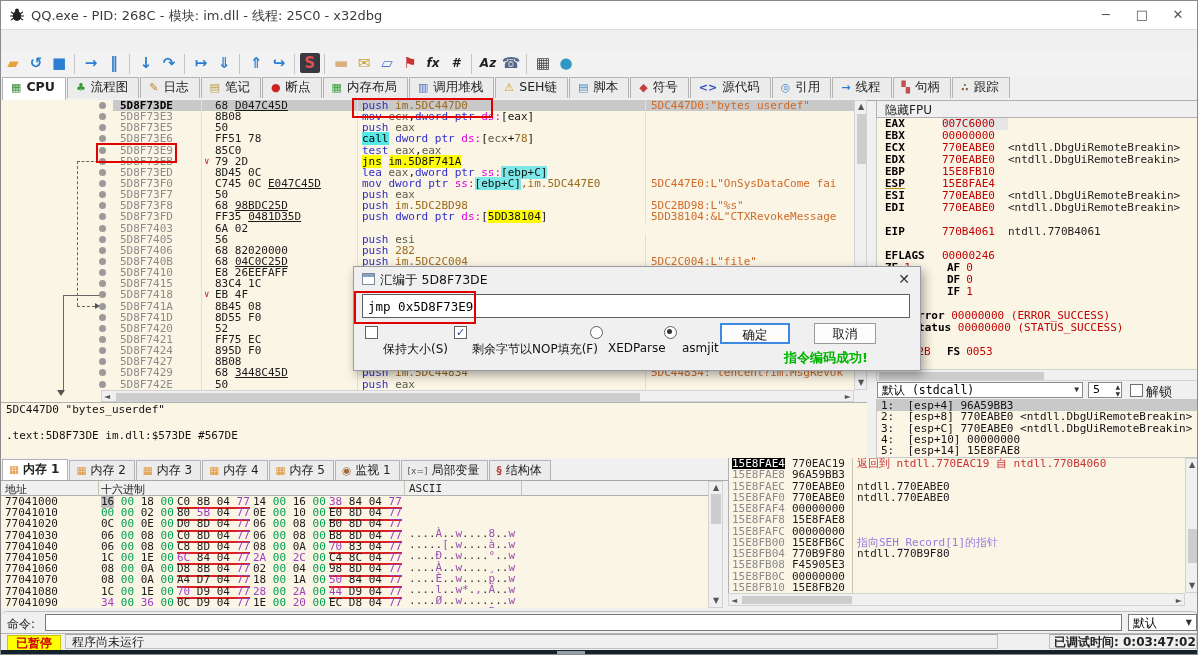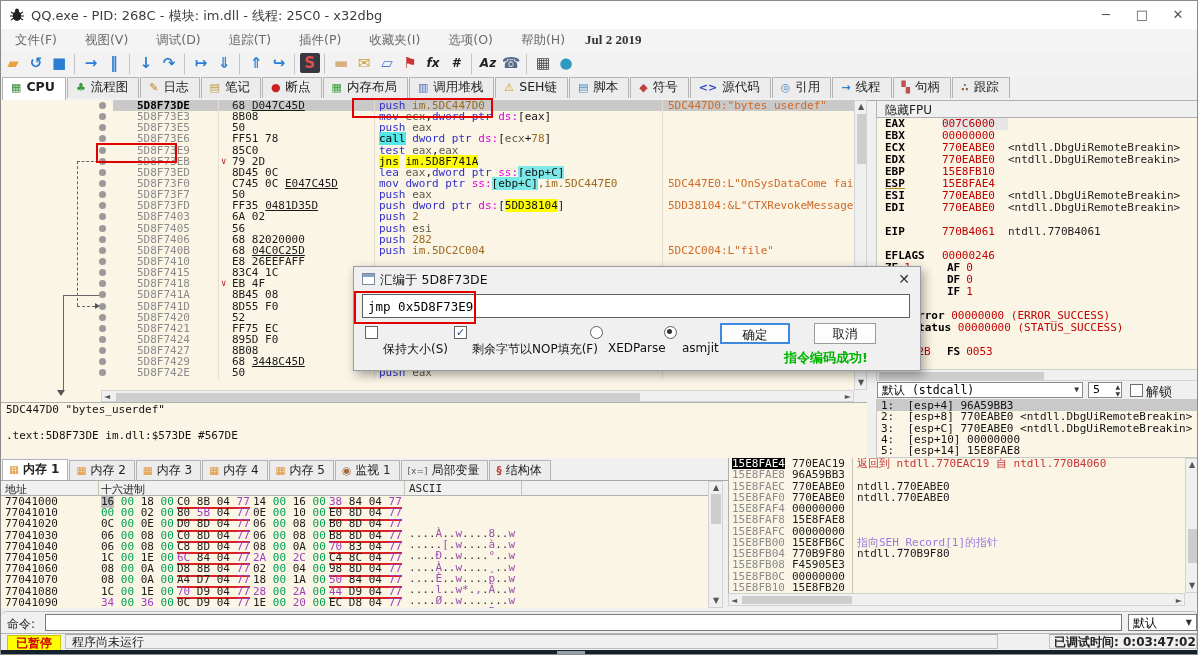--- a/index.html
+++ b/index.html
@@ -36,21 +36,21 @@
   .tab.active{background:#ffffff;height:23px;font-weight:bold;}
   .tabico{display:inline-block;margin-right:5px;font-size:11px;font-weight:bold;}
 
   
   #disasm{left:0;top:99px;width:853px;height:290px;background:#fbf5e6;overflow:hidden;border-right:1px solid #b0b0b0;}
   .drow{display:flex;height:11.154px;line-height:11.4px;font-family:"DejaVu Sans Mono",monospace;font-size:11px;white-space:pre;}
   .dgut{width:112px;flex:none;position:relative;}
   .dot{position:absolute;right:7px;top:2px;width:7px;height:7px;border-radius:50%;background:#9a9a9a;}
   .dbody{flex:1;display:flex;min-width:0;}
   .dbody.sel{background:#c9c9c9;}
-  .daddr{width:88px;flex:none;color:#8a8a8a;padding-left:7px;box-sizing:border-box;margin-left:17px;}
+  .daddr{width:88px;flex:none;color:#8a8a8a;padding-left:7px;box-sizing:border-box;}
   .daddr.selt{color:#000;font-weight:bold;}
   .dbytes{width:156px;flex:none;padding-left:13px;box-sizing:border-box;color:#1a1a1a;border-left:1px solid #e4dfcf;position:relative;}
   .bu{text-decoration:underline;}
   .jmark{position:absolute;left:2px;top:0;color:#c02020;font-size:9px;}
   .dins{width:288px;flex:none;border-left:1px solid #e4dfcf;padding-left:4px;box-sizing:border-box;}
   .dcmt{flex:1;border-left:1px solid #e4dfcf;padding-left:5px;box-sizing:border-box;overflow:hidden;}
   .cm{color:#cf6a28;}
   .tk-mn,.tk-kw{color:#2f2fc8;}
   .tk-pl{color:#111;}
   .tk-reg{color:#5a5a46;}
@@ -213,21 +213,20 @@
       <ellipse cx="8" cy="9" rx="4.2" ry="5" fill="#222"></ellipse>
         <circle cx="8" cy="3.5" r="2" fill="#222"></circle>
       <path d="M2 5 L5 7 M14 5 L11 7 M1 9 L4 9 M15 9 L12 9 M2 13 L5 11 M14 13 L11 11" stroke="#222" stroke-width="1.1" fill="none"></path>
     </svg>
     <span id="title-text">QQ.exe - PID: 268C - 模块: im.dll - 线程: 25C0 - x32dbg</span>
     <span class="winbtn" style="right:76px">─</span>
     <span class="winbtn" style="right:40px">□</span>
     <span class="winbtn" style="right:4px">✕</span>
   </div>
 
-  <div id="menubar" class="abs"><span class="mi">文件(F)</span><span class="mi">视图(V)</span><span class="mi">调试(D)</span><span class="mi">追踪(T)</span><span class="mi">插件(P)</span><span class="mi">收藏夹(I)</span><span class="mi">选项(O)</span><span class="mi">帮助(H)</span><span id="menudate">Jul 2 2019</span></div>
 
   <div id="toolbar" class="abs"><span class="tbtn" style="color: rgb(232, 163, 61);">▰</span><span class="tbtn" style="color: rgb(42, 127, 212);">↺</span><span class="tbtn" style="color: rgb(42, 127, 212);">■</span><span class="tsep"></span><span class="tbtn" style="color: rgb(42, 127, 212);">→</span><span class="tbtn" style="color: rgb(42, 127, 212);">‖</span><span class="tsep"></span><span class="tbtn" style="color: rgb(42, 127, 212);">↓</span><span class="tbtn" style="color: rgb(42, 127, 212);">↷</span><span class="tsep"></span><span class="tbtn" style="color: rgb(42, 127, 212);">↦</span><span class="tbtn" style="color: rgb(42, 127, 212);">⇓</span><span class="tsep"></span><span class="tbtn" style="color: rgb(42, 127, 212);">⇑</span><span class="tbtn" style="color: rgb(42, 127, 212);">↪</span><span class="tsep"></span><span class="tbtn dark" style="color: rgb(224, 80, 80);">S</span><span class="tsep"></span><span class="tbtn" style="color: rgb(216, 176, 128);">▬</span><span class="tbtn" style="color: rgb(200, 160, 48);">✉</span><span class="tbtn" style="color: rgb(74, 127, 212);">▱</span><span class="tbtn" style="color: rgb(204, 51, 51);">⚑</span><span class="tbtn txt" style="color: rgb(34, 34, 34);">fx</span><span class="tbtn txt" style="color: rgb(34, 34, 34);">#</span><span class="tsep"></span><span class="tbtn txt" style="color: rgb(34, 34, 34);">Az</span><span class="tbtn" style="color: rgb(86, 104, 138);">☎</span><span class="tsep"></span><span class="tbtn" style="color: rgb(74, 74, 74);">▦</span><span class="tbtn" style="color: rgb(46, 154, 196);">●</span></div>
 
   <div id="tabbar" class="abs"><span class="tab active"><span class="tabico" style="color: rgb(60, 140, 60);">▦</span><span>CPU</span></span><span class="tab"><span class="tabico" style="color: rgb(58, 154, 58);">♣</span><span>流程图</span></span><span class="tab"><span class="tabico" style="color: rgb(192, 136, 40);">✎</span><span>日志</span></span><span class="tab"><span class="tabico" style="color: rgb(184, 160, 80);">▤</span><span>笔记</span></span><span class="tab"><span class="tabico" style="color: rgb(204, 34, 34);">●</span><span>断点</span></span><span class="tab"><span class="tabico" style="color: rgb(58, 160, 58);">▦</span><span>内存布局</span></span><span class="tab"><span class="tabico" style="color: rgb(74, 106, 192);">▥</span><span>调用堆栈</span></span><span class="tab"><span class="tabico" style="color: rgb(212, 160, 23);">⚠</span><span>SEH链</span></span><span class="tab"><span class="tabico" style="color: rgb(80, 144, 192);">▤</span><span>脚本</span></span><span class="tab"><span class="tabico" style="color: rgb(192, 64, 64);">◆</span><span>符号</span></span><span class="tab"><span class="tabico" style="color: rgb(48, 80, 192);">&lt;&gt;</span><span>源代码</span></span><span class="tab"><span class="tabico" style="color: rgb(64, 128, 192);">◎</span><span>引用</span></span><span class="tab"><span class="tabico" style="color: rgb(42, 127, 212);">→</span><span>线程</span></span><span class="tab"><span class="tabico" style="color: rgb(192, 80, 80);">▚</span><span>句柄</span></span><span class="tab"><span class="tabico" style="color: rgb(138, 90, 48);">∴</span><span>跟踪</span></span></div>
 
   <div id="disasm" class="abs">
     <div class="br" id="br-dash-v"></div>
     <div class="br" id="br-dash-h1"></div>
     <div class="br" id="br-dash-h2"></div>
     <div class="br" id="br-arr-r"></div>
@@ -235,22 +234,23 @@
     <div class="br" id="br-solid-v"></div>
   <div class="drow"><span class="dgut"><span class="dot"></span></span><span class="dbody sel"><span class="daddr selt">5D8F73DE</span><span class="dbytes"><span class="bp">68 </span><span class="bu">D047C45D</span></span><span class="dins"><span class="tk-mn">push</span><span class="tk-addr"> im.5DC447D0</span></span><span class="dcmt"><span class="cm">5DC447D0:"bytes_userdef"</span></span></span></div>
       <div class="drow"><span class="dgut"><span class="dot"></span></span><span class="dbody"><span class="daddr">5D8F73E3</span><span class="dbytes"><span class="bp">8B08</span></span><span class="dins"><span class="tk-mn">mov</span><span class="tk-pl"> </span><span class="tk-reg">ecx</span><span class="tk-pl">,</span><span class="tk-kw">dword ptr </span><span class="tk-seg">ds:</span><span class="tk-pl">[eax]</span></span><span class="dcmt"></span></span></div>
       <div class="drow"><span class="dgut"><span class="dot"></span></span><span class="dbody"><span class="daddr">5D8F73E5</span><span class="dbytes"><span class="bp">50</span></span><span class="dins"><span class="tk-mn">push</span><span class="tk-pl"> </span><span class="tk-reg">eax</span></span><span class="dcmt"></span></span></div>
       <div class="drow"><span class="dgut"><span class="dot"></span></span><span class="dbody"><span class="daddr">5D8F73E6</span><span class="dbytes"><span class="bp">FF51 78</span></span><span class="dins"><span class="tk-callbg">call</span><span class="tk-pl"> </span><span class="tk-kw">dword ptr </span><span class="tk-seg">ds:</span><span class="tk-pl">[</span><span class="tk-reg">ecx</span><span class="tk-pl">+</span><span class="tk-num">78</span><span class="tk-pl">]</span></span><span class="dcmt"></span></span></div>
       <div class="drow"><span class="dgut"><span class="dot"></span></span><span class="dbody"><span class="daddr">5D8F73E9</span><span class="dbytes"><span class="bp">85C0</span></span><span class="dins"><span class="tk-mn">test</span><span class="tk-pl"> </span><span class="tk-reg">eax</span><span class="tk-pl">,</span><span class="tk-reg">eax</span></span><span class="dcmt"></span></span></div>
       <div class="drow"><span class="dgut"><span class="dot"></span></span><span class="dbody"><span class="daddr">5D8F73EB</span><span class="dbytes"><span class="jmark">∨</span><span class="bp">79 2D</span></span><span class="dins"><span class="tk-jmpbg">jns</span><span class="tk-pl"> </span><span class="tk-jmptgt">im.5D8F741A</span></span><span class="dcmt"></span></span></div>
       <div class="drow"><span class="dgut"><span class="dot"></span></span><span class="dbody"><span class="daddr">5D8F73ED</span><span class="dbytes"><span class="bp">8D45 0C</span></span><span class="dins"><span class="tk-mn">lea</span><span class="tk-pl"> </span><span class="tk-reg">eax</span><span class="tk-pl">,</span><span class="tk-kw">dword ptr </span><span class="tk-seg">ss:</span><span class="tk-memc">[ebp+C]</span></span><span class="dcmt"></span></span></div>
       <div class="drow"><span class="dgut"><span class="dot"></span></span><span class="dbody"><span class="daddr">5D8F73F0</span><span class="dbytes"><span class="bp">C745 0C </span><span class="bu">E047C45D</span></span><span class="dins"><span class="tk-mn">mov</span><span class="tk-pl"> </span><span class="tk-kw">dword ptr </span><span class="tk-seg">ss:</span><span class="tk-memc">[ebp+C]</span><span class="tk-addr">,im.5DC447E0</span></span><span class="dcmt"><span class="cm">5DC447E0:L"OnSysDataCome fai</span></span></span></div>
       <div class="drow"><span class="dgut"><span class="dot"></span></span><span class="dbody"><span class="daddr">5D8F73F7</span><span class="dbytes"><span class="bp">50</span></span><span class="dins"><span class="tk-mn">push</span><span class="tk-pl"> </span><span class="tk-reg">eax</span></span><span class="dcmt"></span></span></div>
+      <div class="drow"><span class="dgut"><span class="dot"></span></span><span class="dbody"><span class="daddr">5D8F73F8</span><span class="dbytes"><span class="bp">68 </span><span class="bu">98BDC25D</span></span><span class="dins"><span class="tk-mn">push</span><span class="tk-addr"> im.5DC2BD98</span></span><span class="dcmt"><span class="cm">5DC2BD98:L"%s"</span></span></span></div>
       <div class="drow"><span class="dgut"><span class="dot"></span></span><span class="dbody"><span class="daddr">5D8F73FD</span><span class="dbytes"><span class="bp">FF35 </span><span class="bu">0481D35D</span></span><span class="dins"><span class="tk-mn">push</span><span class="tk-pl"> </span><span class="tk-kw">dword ptr </span><span class="tk-seg">ds:</span><span class="tk-pl">[</span><span class="tk-yb">5DD38104</span><span class="tk-pl">]</span></span><span class="dcmt"><span class="cm">5DD38104:&amp;L"CTXRevokeMessage</span></span></span></div>
-      <div class="drow"><span class="dgut"><span class="dot"></span></span><span class="dbody"><span class="daddr">5D8F7403</span><span class="dbytes"><span class="bp">6A 02</span></span><span class="dins"><span class="tk-mn">push</span><span class="tk-pl"> </span><span class="tk-num">2</span></span><span class="dcmt"></span></span></div>
+      <div class="drow"><span class="dgut"><span class="dot"></span></span><span class="dbody"><span class="daddr">5D8F7403</span><span class="dbytes"><span class="bp">6A 02</span></span><span class="dcmt"></span></span></div>
       <div class="drow"><span class="dgut"><span class="dot"></span></span><span class="dbody"><span class="daddr">5D8F7405</span><span class="dbytes"><span class="bp">56</span></span><span class="dins"><span class="tk-mn">push</span><span class="tk-pl"> </span><span class="tk-reg">esi</span></span><span class="dcmt"></span></span></div>
       <div class="drow"><span class="dgut"><span class="dot"></span></span><span class="dbody"><span class="daddr">5D8F7406</span><span class="dbytes"><span class="bp">68 82020000</span></span><span class="dins"><span class="tk-mn">push</span><span class="tk-pl"> </span><span class="tk-num">282</span></span><span class="dcmt"></span></span></div>
       <div class="drow"><span class="dgut"><span class="dot"></span></span><span class="dbody"><span class="daddr">5D8F740B</span><span class="dbytes"><span class="bp">68 </span><span class="bu">04C0C25D</span></span><span class="dins"><span class="tk-mn">push</span><span class="tk-addr"> im.5DC2C004</span></span><span class="dcmt"><span class="cm">5DC2C004:L"file"</span></span></span></div>
       <div class="drow"><span class="dgut"><span class="dot"></span></span><span class="dbody"><span class="daddr">5D8F7410</span><span class="dbytes"><span class="bp">E8 26EEFAFF</span></span><span class="dins"></span><span class="dcmt"></span></span></div>
       <div class="drow"><span class="dgut"><span class="dot"></span></span><span class="dbody"><span class="daddr">5D8F7415</span><span class="dbytes"><span class="bp">83C4 1C</span></span><span class="dins"></span><span class="dcmt"></span></span></div>
       <div class="drow"><span class="dgut"><span class="dot"></span></span><span class="dbody"><span class="daddr">5D8F7418</span><span class="dbytes"><span class="jmark">∨</span><span class="bp">EB 4F</span></span><span class="dins"></span><span class="dcmt"></span></span></div>
       <div class="drow"><span class="dgut"><span class="dot"></span></span><span class="dbody"><span class="daddr">5D8F741A</span><span class="dbytes"><span class="bp">8B45 08</span></span><span class="dins"></span><span class="dcmt"></span></span></div>
       <div class="drow"><span class="dgut"><span class="dot"></span></span><span class="dbody"><span class="daddr">5D8F741D</span><span class="dbytes"><span class="bp">8D55 F0</span></span><span class="dins"></span><span class="dcmt"></span></span></div>
       <div class="drow"><span class="dgut"><span class="dot"></span></span><span class="dbody"><span class="daddr">5D8F7420</span><span class="dbytes"><span class="bp">52</span></span><span class="dins"></span><span class="dcmt"></span></span></div>
       <div class="drow"><span class="dgut"><span class="dot"></span></span><span class="dbody"><span class="daddr">5D8F7421</span><span class="dbytes"><span class="bp">FF75 EC</span></span><span class="dins"></span><span class="dcmt"></span></span></div>

